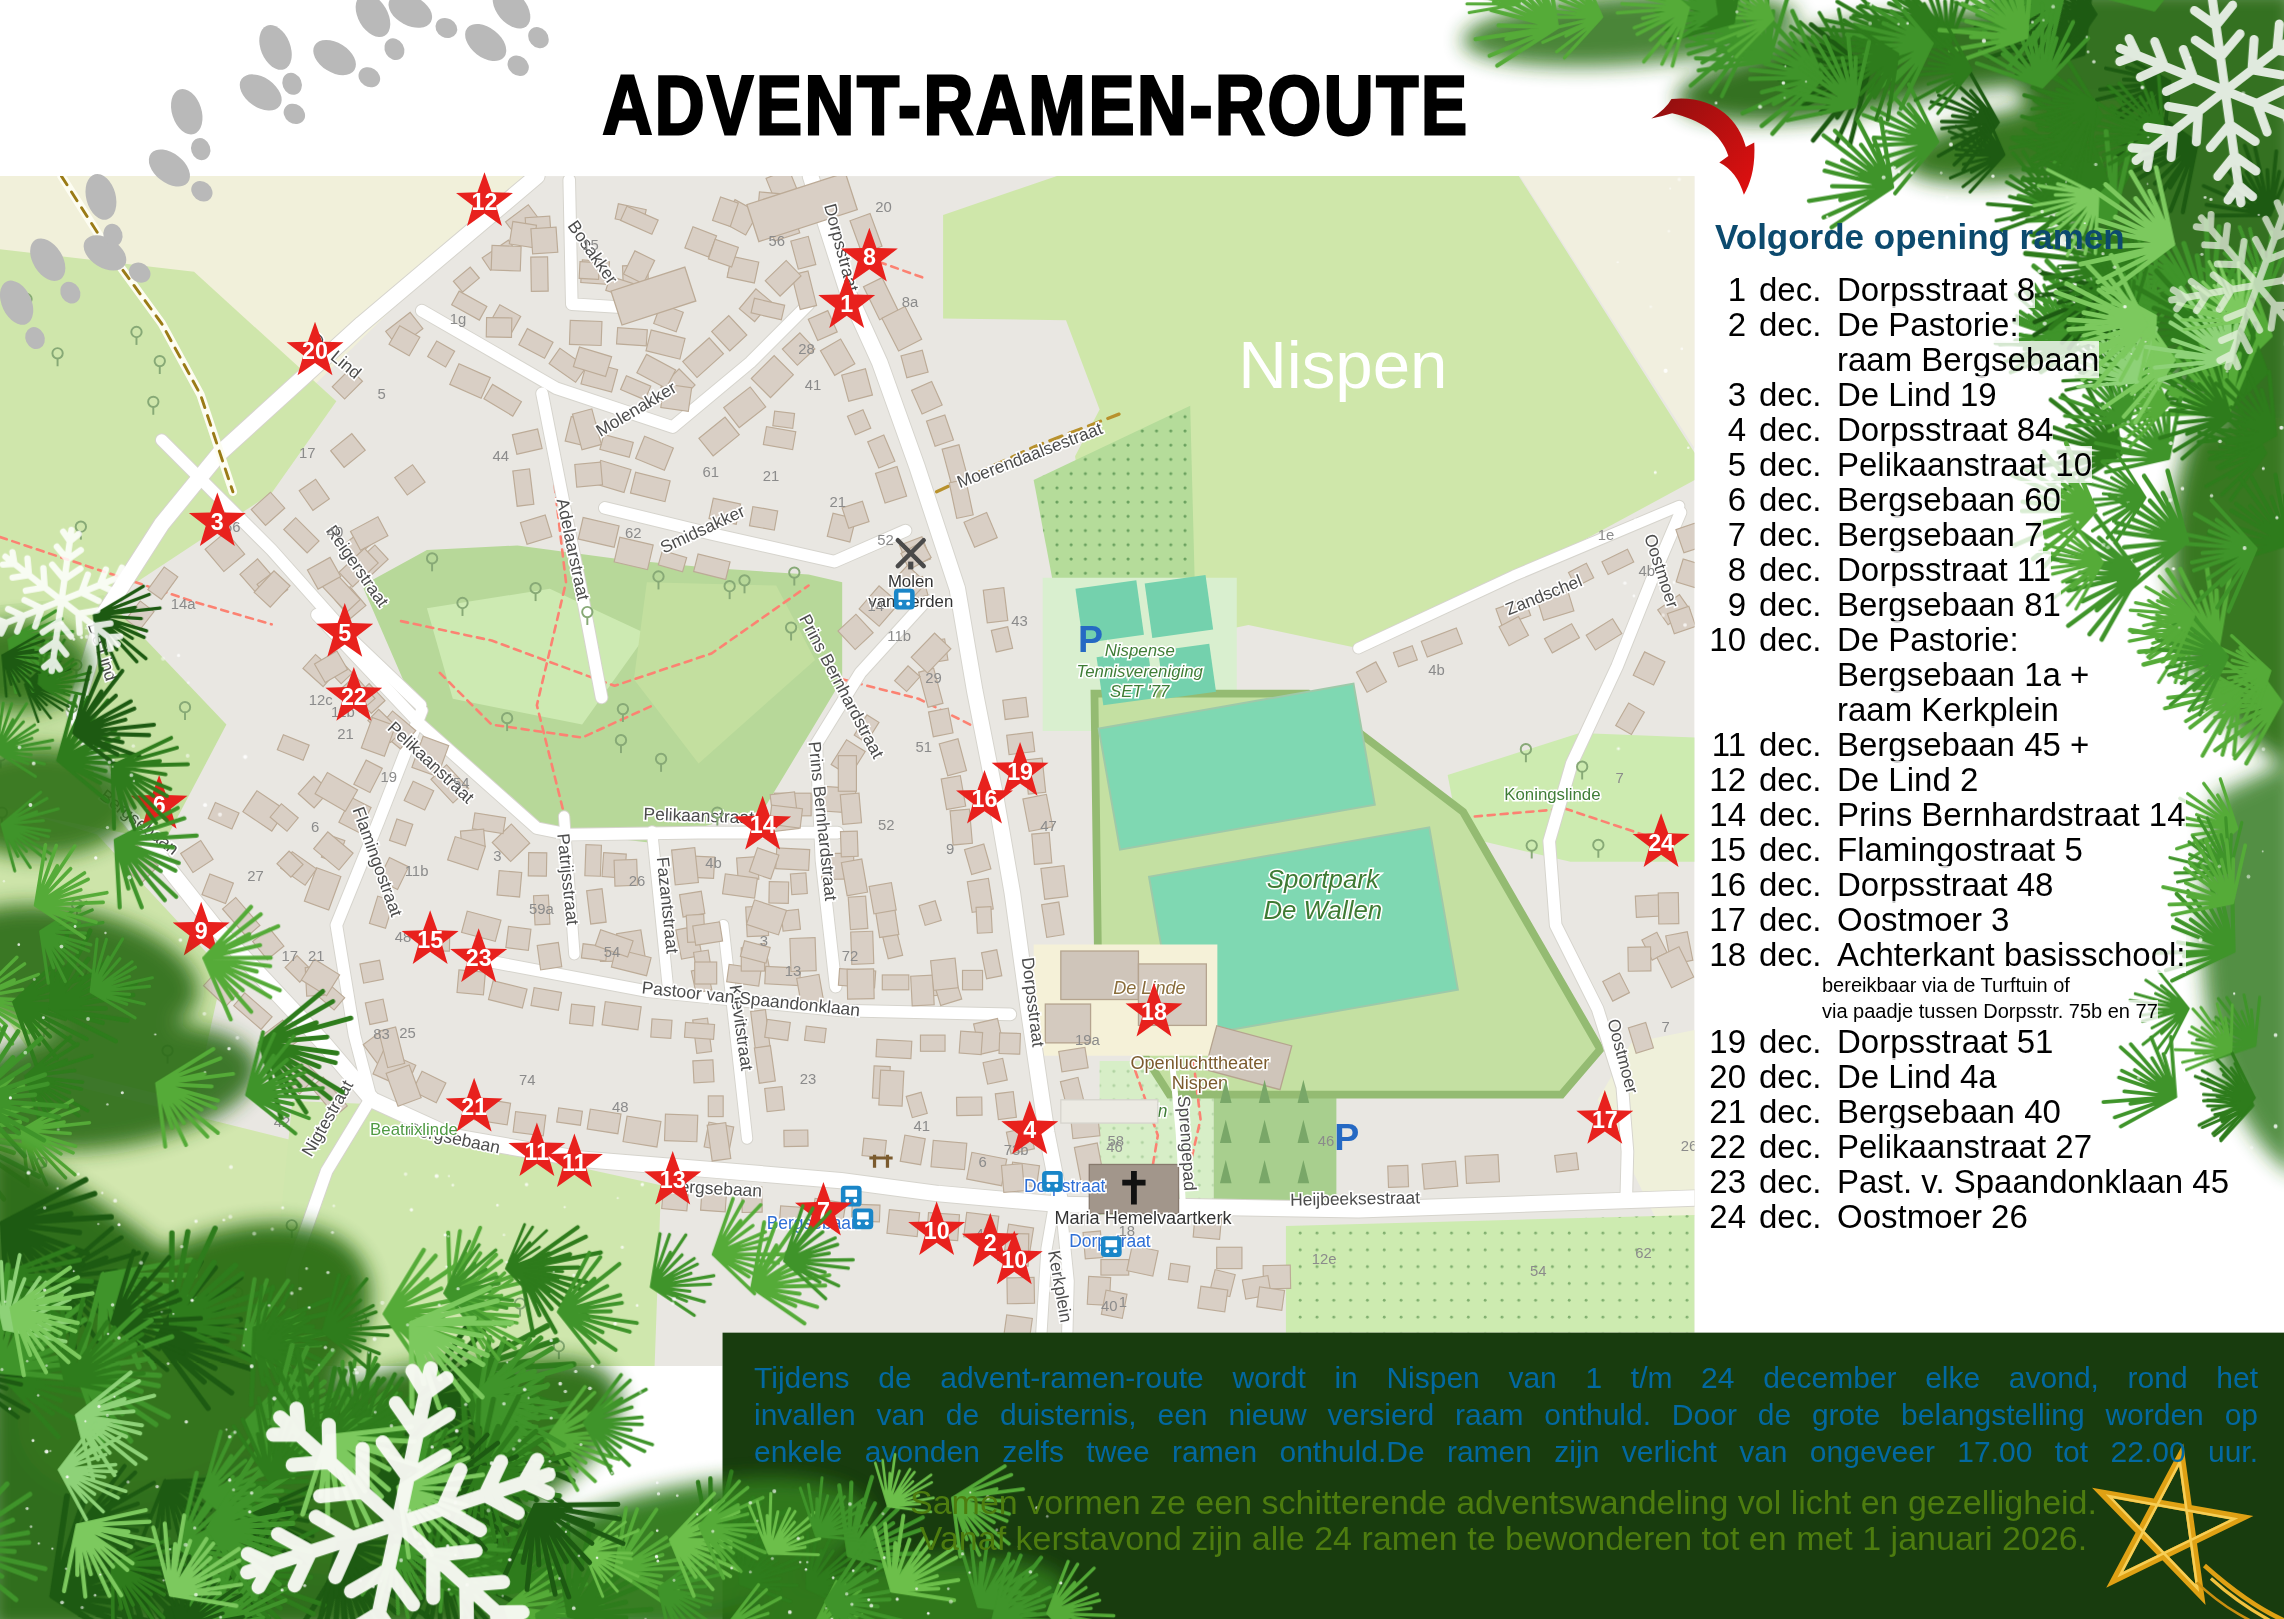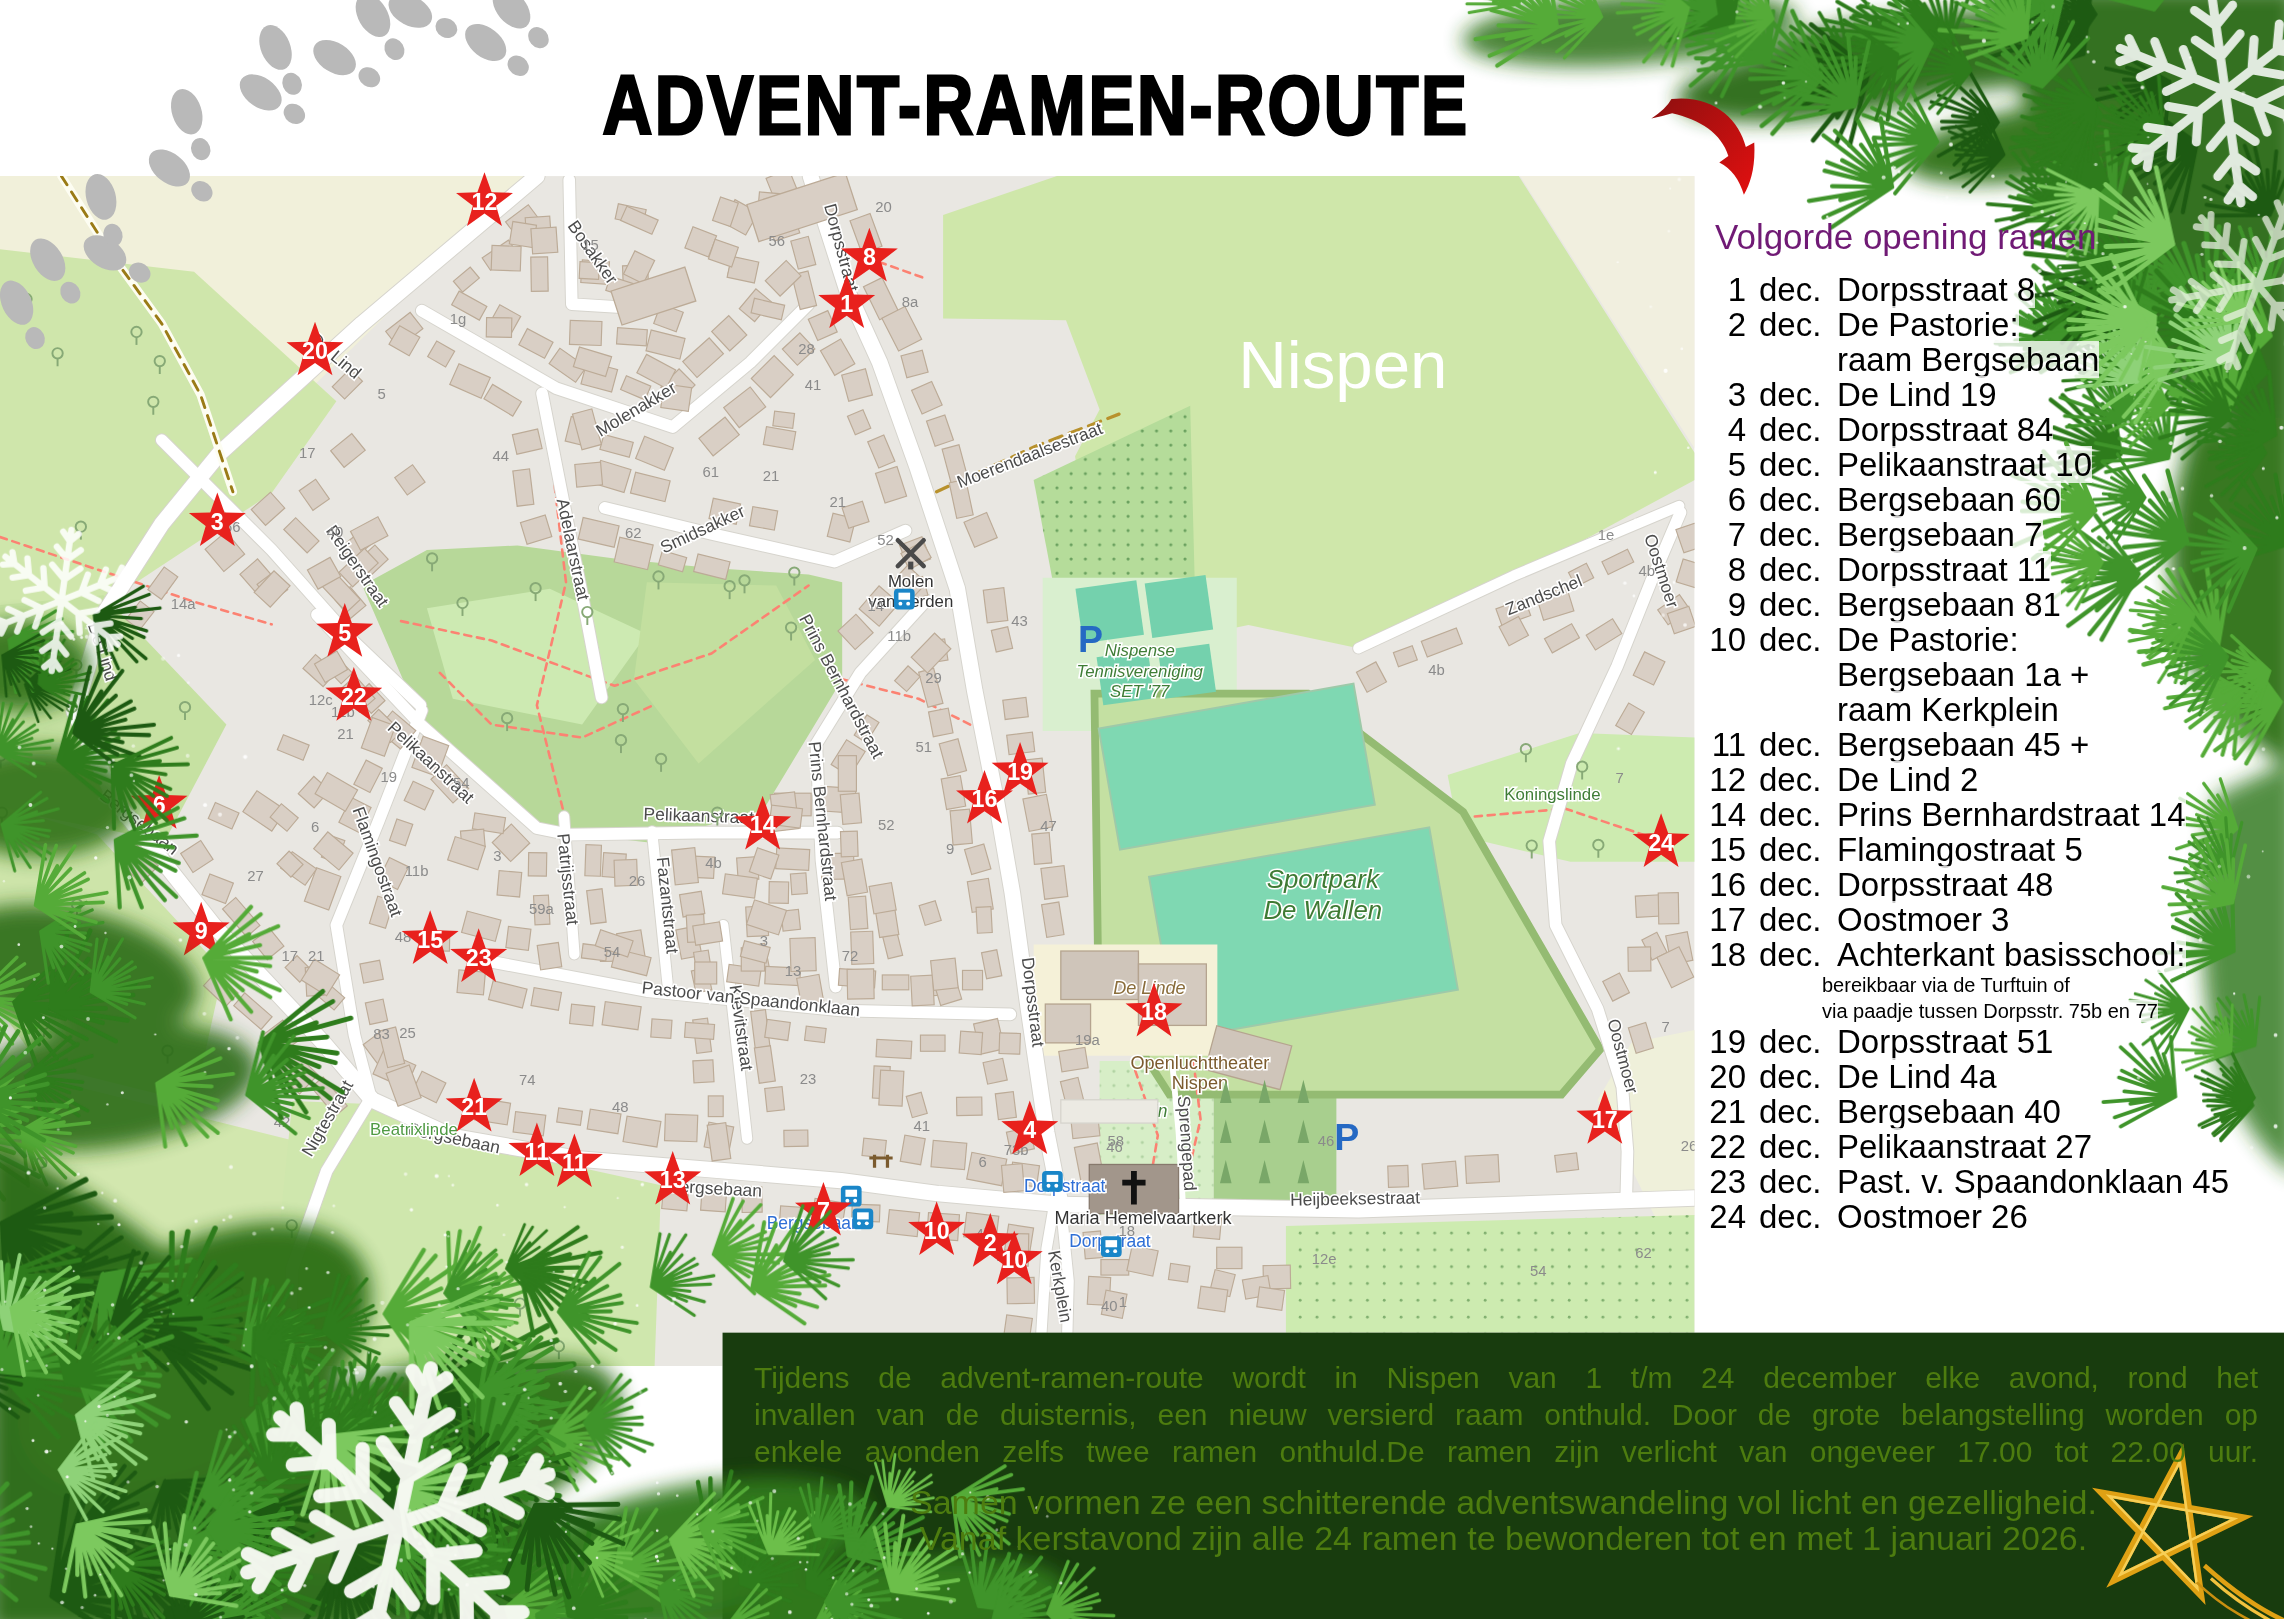--- a/index.html
+++ b/index.html
@@ -3,23 +3,23 @@
 html,body{margin:0;padding:0;background:#fff}
 body{width:2284px;height:1620px;position:relative;font-family:"Liberation Sans",sans-serif;overflow:hidden}
 #title{position:absolute;left:1036px;top:66px;transform:translateX(-50%) scaleY(1.21);font-size:69px;font-weight:bold;letter-spacing:2.6px;color:#000;-webkit-text-stroke:2.3px #000;white-space:nowrap}
 #list{position:absolute;left:1701px;top:272px;width:569px;font-size:33px;color:#000}
 #list .row{height:35px;line-height:35px;white-space:nowrap}
 #list .row .bg{background:rgba(255,255,255,0.78)}
 #list .num{display:inline-block;width:45px;text-align:right}
 #list .dec{display:inline-block;width:78px;text-align:left;margin-left:13px}
 #list .adr{}
 #list .small{font-size:20px;height:26px;line-height:26px;padding-left:121px}
-#listhead{position:absolute;left:1715px;top:217px;font-size:35px;font-weight:normal;color:#701a75}
+#listhead{position:absolute;left:1715px;top:217px;font-size:35px;font-weight:bold;color:#0c4a6e}
 #greenbox{position:absolute;left:723px;top:1333px;width:1561px;height:287px}
-#gb1{position:absolute;left:31px;top:26px;width:1504px;color:#4d7c0f;font-size:30px;line-height:37px}
+#gb1{position:absolute;left:31px;top:26px;width:1504px;color:#0369a1;font-size:30px;line-height:37px}
 #gb1 div{text-align:justify;text-align-last:justify}
 #gb2{position:absolute;left:0;top:151px;width:1561px;color:#4d7c0f;font-size:34px;line-height:36px;text-align:center}
 </style></head>
 <body>
 
 <svg width="2284" height="1620" viewBox="0 0 3531 2504" font-family="Liberation Sans, sans-serif">
 <defs>
 <clipPath id="mapclip">
         <polygon points="0,272 2620,272 2620,2060 1117,2060 1117,2112 0,2112"></polygon>
       </clipPath>

